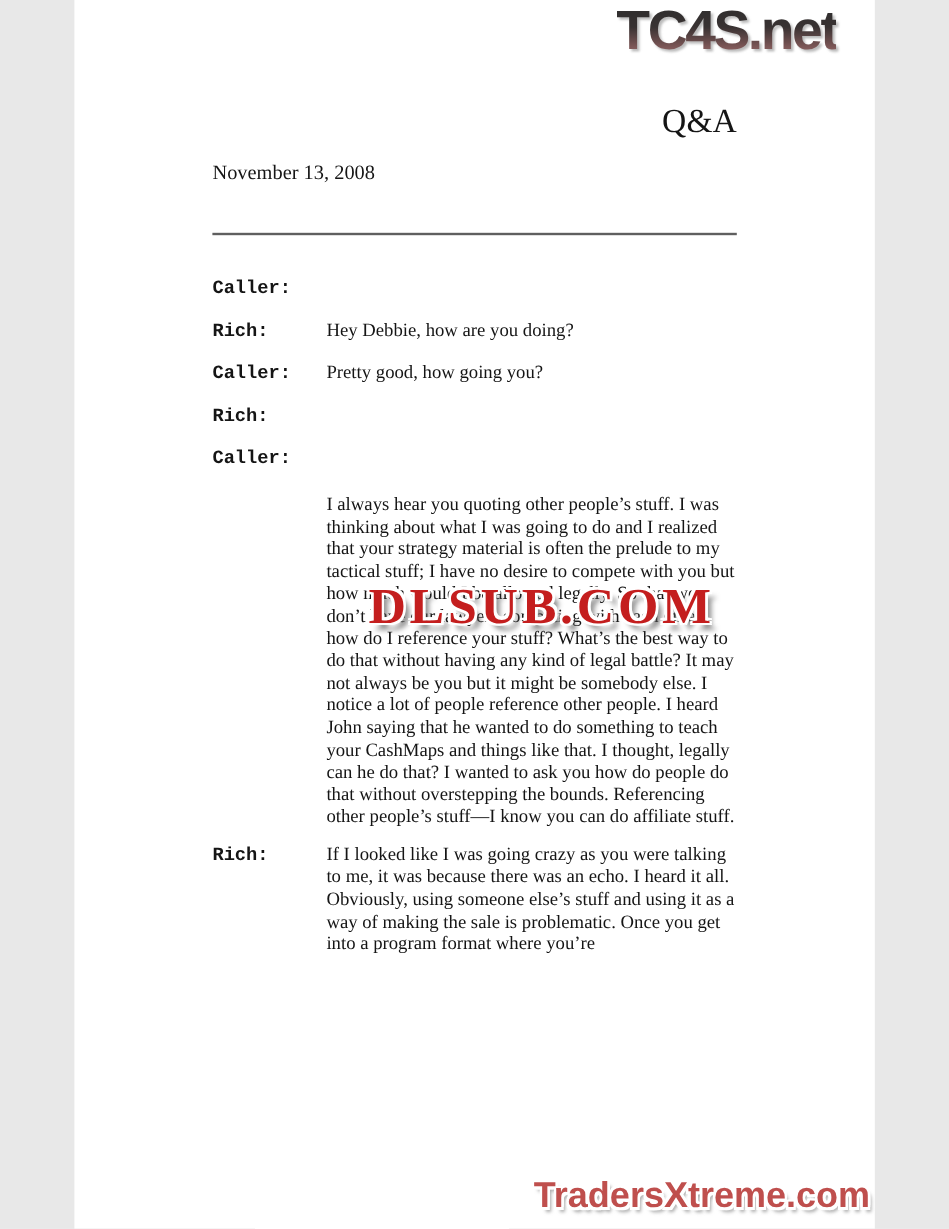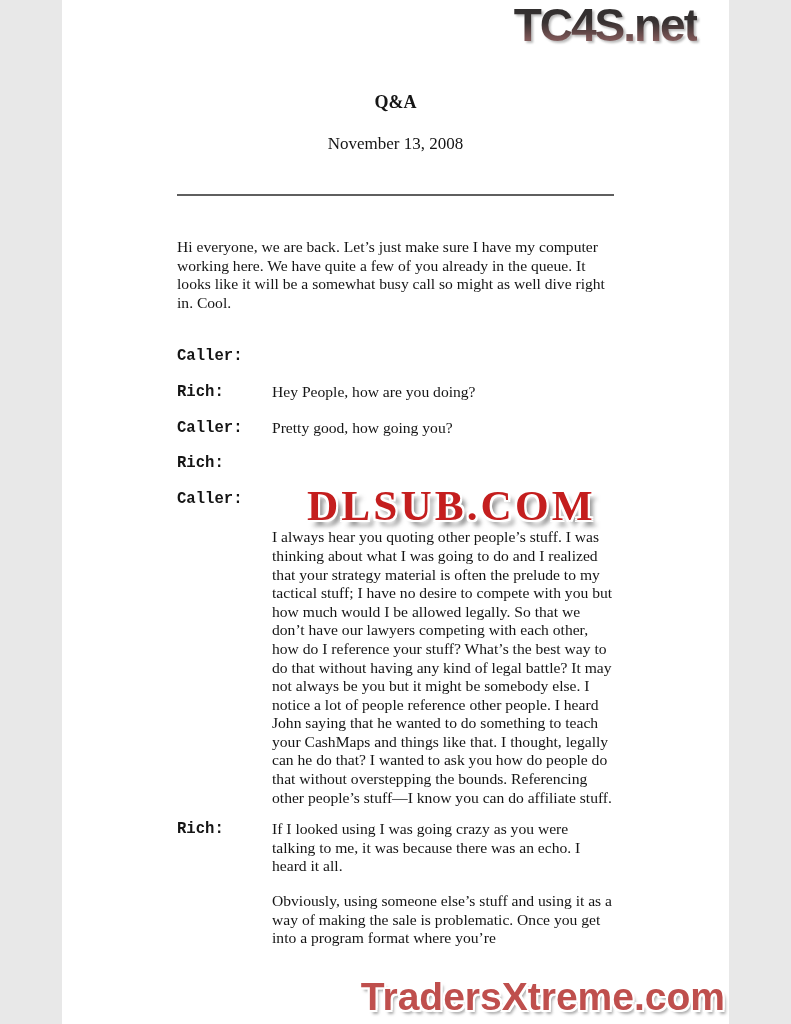--- a/index.html
+++ b/index.html
@@ -12,48 +12,48 @@
     overflow: hidden;
     font-family: "Liberation Serif", serif;
     font-size: 15.6px;
     line-height: 18.6px;
     color: #151515;
   }
   .content { padding: 88px 115px 0 115px; }
 
   .doc-title {
     margin: 0;
-    text-align: center;
-    font-size: 18px;
+    text-align: right;
+    font-size: 28px;
     line-height: 28px;
-    font-weight: bold;
+    font-weight: normal;
   }
   .doc-date {
     margin: 18px 0 0 0;
-    text-align: center;
+    text-align: left;
     font-size: 17px;
     line-height: 20px;
   }
   .divider {
     margin: 40px 0 0 0;
     border: none;
     border-top: 2px solid #5f5f5f;
     height: 0;
   }
   .intro { margin: 42px 0 0 0; }
 
   .row { display: flex; margin: 17px 0 0 0; }
   .row.first { margin-top: 35px; }
   .row.tight { margin-top: 13px; }
   .label { width: 95px; flex: 0 0 95px; font-weight: bold; font-family: Liberation Mono, monospace; }
   .speech { flex: 1; }
 
   .cont { margin: 20px 0 0 95px; }
   .cont.sm { margin-top: 10px; }
-  .cont.md { margin-top: 16px; }
+  .cont.md { margin-top: 0; }
 
   
   .tc4s {
     position: absolute;
     top: 0;
     right: 32px;
     font-family: "Liberation Sans", sans-serif;
     font-weight: bold;
     font-size: 46px;
     line-height: 50px;
@@ -87,21 +87,21 @@
     transform-origin: left top;
   }
 
   
   .traders {
     position: absolute;
     top: 981px;
     right: 4px;
     font-family: "Liberation Sans", sans-serif;
     font-weight: bold;
-    font-size: 39px;
+    font-size: 30px;
     line-height: 32px;
     white-space: nowrap;
     color: #bf4f4d;
     text-shadow:
       -2px -2px 0 #ffffff,  2px -2px 0 #ffffff,
       -2px  2px 0 #ffffff,  2px  2px 0 #ffffff,
       -2px  0   0 #ffffff,  2px  0   0 #ffffff,
        0   -2px 0 #ffffff,  0    2px 0 #ffffff,
        3px  4px 3px rgba(110,110,110,0.6);
   }
@@ -114,49 +114,48 @@
   <div class="tc4s">TC4S.net</div>
 
   <div class="content">
 
     <h1 class="doc-title">Q&amp;A</h1>
 
     <div class="doc-date">November 13, 2008</div>
 
     <hr class="divider">
 
-    <p class="intro">Hi everyone, we are back. Let’s just make sure I have my computer working here. We have quite a few of you already in the queue. It looks like it will be a somewhat busy call so might as well dive right in. Cool.</p>
 
     <div class="row first">
       <span class="label">Caller:</span>
     </div>
 
     <div class="row">
       <span class="label">Rich:</span>
-      <span class="speech">Hey People, how are you doing?</span>
+      <span class="speech">Hey Debbie, how are you doing?</span>
     </div>
 
     <div class="row">
       <span class="label">Caller:</span>
       <span class="speech">Pretty good, how going you?</span>
     </div>
 
     <div class="row">
       <span class="label">Rich:</span>
     </div>
 
     <div class="row">
       <span class="label">Caller:</span>
     </div>
 
     <p class="cont">I always hear you quoting other people’s stuff. I was thinking about what I was going to do and I realized that your strategy material is often the prelude to my tactical stuff; I have no desire to compete with you but how much would I be allowed legally. So that we don’t have our lawyers competing with each other, how do I reference your stuff? What’s the best way to do that without having any kind of legal battle? It may not always be you but it might be somebody else. I notice a lot of people reference other people. I heard John saying that he wanted to do something to teach your CashMaps and things like that. I thought, legally can he do that? I wanted to ask you how do people do that without overstepping the bounds. Referencing other people’s stuff—I know you can do affiliate stuff.</p>
 
     <div class="row tight">
       <span class="label">Rich:</span>
-      <span class="speech">If I looked using I was going crazy as you were talking to me, it was because there was an echo. I heard it all.</span>
+      <span class="speech">If I looked like I was going crazy as you were talking to me, it was because there was an echo. I heard it all.</span>
     </div>
 
 
     <p class="cont md">Obviously, using someone else’s stuff and using it as a way of making the sale is problematic. Once you get into a program format where you’re</p>
 
   </div>
 
   <div class="dlsub">DLSUB.COM</div>
 
   <div class="traders">TradersXtreme.com</div>

